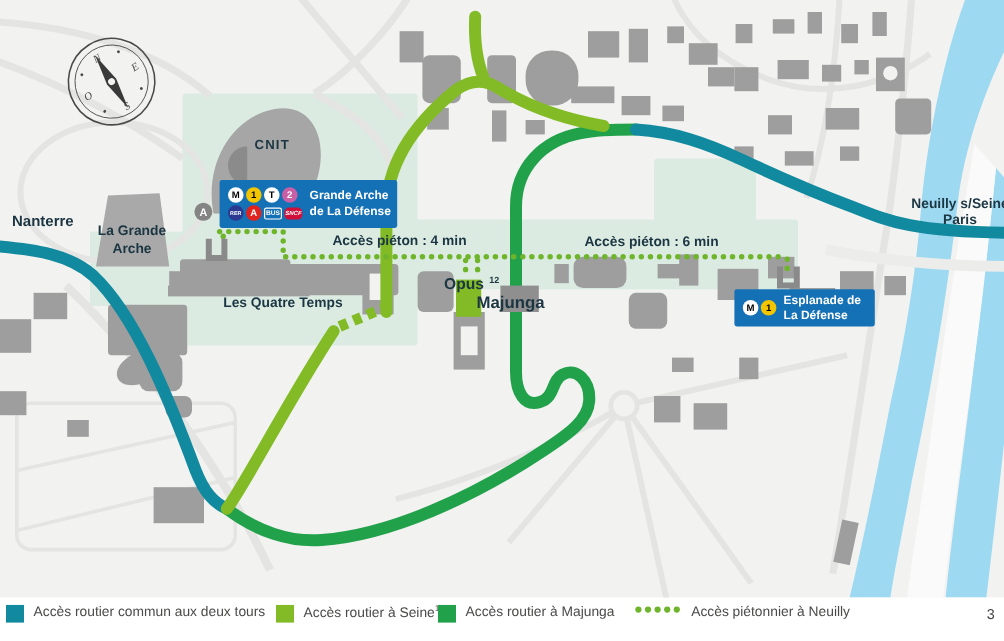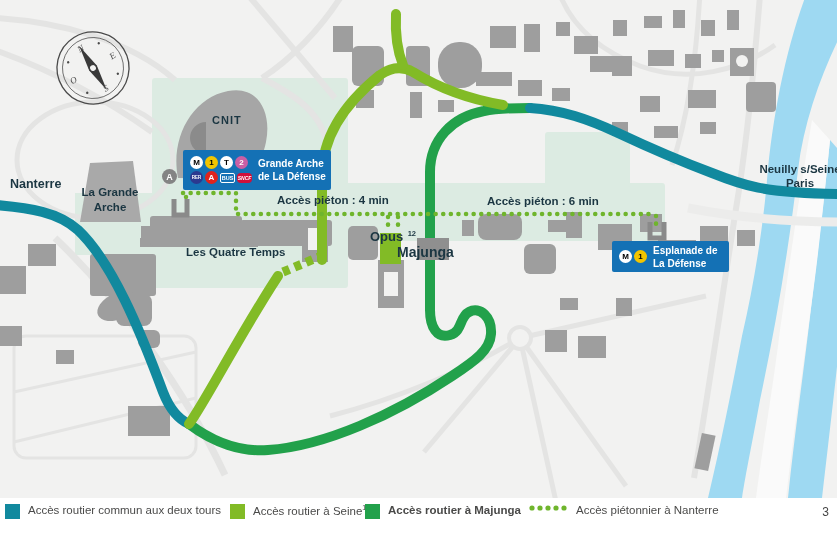--- a/index.html
+++ b/index.html
@@ -261,32 +261,32 @@
     <rect x="0" y="0" width="15" height="15" fill="#11899e"></rect>
       </svg>
   <span>Accès routier commun aux deux tours</span>
 </div>
 <div class="lg-item" style="left:230px;">
   <svg width="15" height="15">
     <rect x="0" y="0" width="15" height="15" fill="#82bb26"></rect>
       </svg>
   <span><span>Accès routier à Seine</span><sup>12</sup></span>
 </div>
-<div class="lg-item" style="left:365px;font-weight:bold;">
+<div class="lg-item" style="left:365px;">
   <svg width="15" height="15">
     <rect x="0" y="0" width="15" height="15" fill="#22a14b"></rect>
       </svg>
   <span>Accès routier à Majunga</span>
 </div>
 <div class="lg-item" style="left:528px;">
   <svg width="40" height="8">
     <circle cx="4" cy="4" r="2.6" fill="#6fb52c"></circle>
     <circle cx="12" cy="4" r="2.6" fill="#6fb52c"></circle>
     <circle cx="20" cy="4" r="2.6" fill="#6fb52c"></circle>
     <circle cx="28" cy="4" r="2.6" fill="#6fb52c"></circle>
     <circle cx="36" cy="4" r="2.6" fill="#6fb52c"></circle>
   </svg>
-  <span>Accès piétonnier à Nanterre</span>
+  <span>Accès piétonnier à Neuilly</span>
 </div>
 
 <div id="pagenum">3</div>
 
 </div>
 
 </body></html>

